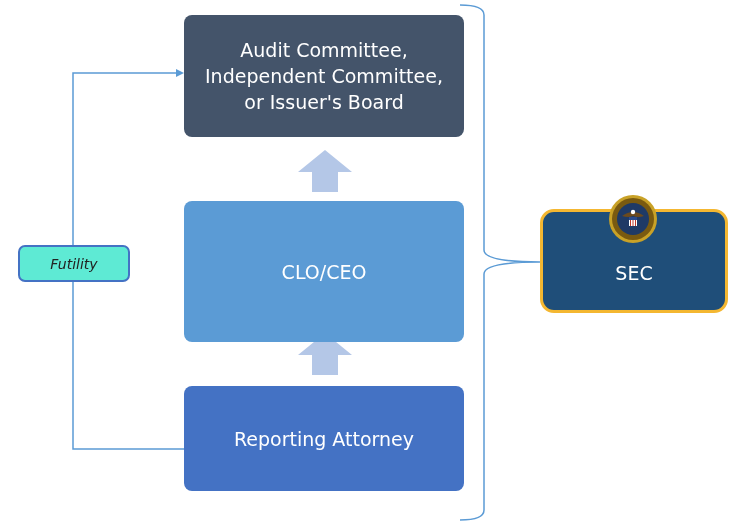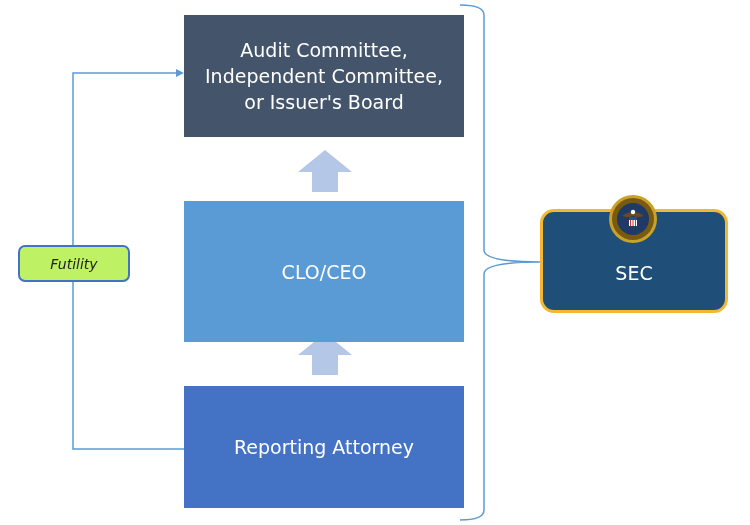--- a/index.html
+++ b/index.html
@@ -1,26 +1,26 @@
 <!DOCTYPE html>
 <html><head>
 <meta charset="utf-8">
 <style>
   html, body { margin:0; padding:0; background:#ffffff; }
   body { width:750px; height:525px; position:relative; overflow:hidden;
          font-family:"DejaVu Sans", "Liberation Sans", sans-serif; }
-  .box { position:absolute; border-radius:0; color:#ffffff;
+  .box { position:absolute; border-radius:8px; color:#ffffff;
          display:flex; align-items:center; justify-content:center; text-align:center;
          font-size:19px; line-height:26px; }
   #box-board { left:184px; top:15px; width:280px; height:122px; background:#44546A; }
   #box-clo { left:184px; top:201px; width:280px; height:141px; background:#5B9BD5; }
-  #box-attorney { left:184px; top:386px; width:280px; height:122px; background:#4472C4;text-align:center; }
+  #box-attorney { left:184px; top:386px; width:280px; height:105px; background:#4472C4;text-align:center; }
   #box-sec { left:540px; top:209px; width:188px; height:104px; background:#1F4E79;
              border:3px solid #F4B731; box-sizing:border-box; border-radius:14px; }
-  #box-futility { left:18px; top:245px; width:112px; height:37px; background:#bef264;
+  #box-futility { left:18px; top:245px; width:112px; height:37px; background:#5eead4;
                   border:2px solid #4472C4; box-sizing:border-box; border-radius:7px;
                   color:#222; font-style:italic; font-size:14px; }
   svg#lines { position:absolute; left:0; top:0; }
   .seal { position:absolute; left:608px; top:194px; width:50px; height:50px; }
   .multiline { white-space:pre-line; }
 </style>
 </head>
 <body>
 
 <svg id="lines" width="750" height="525">

